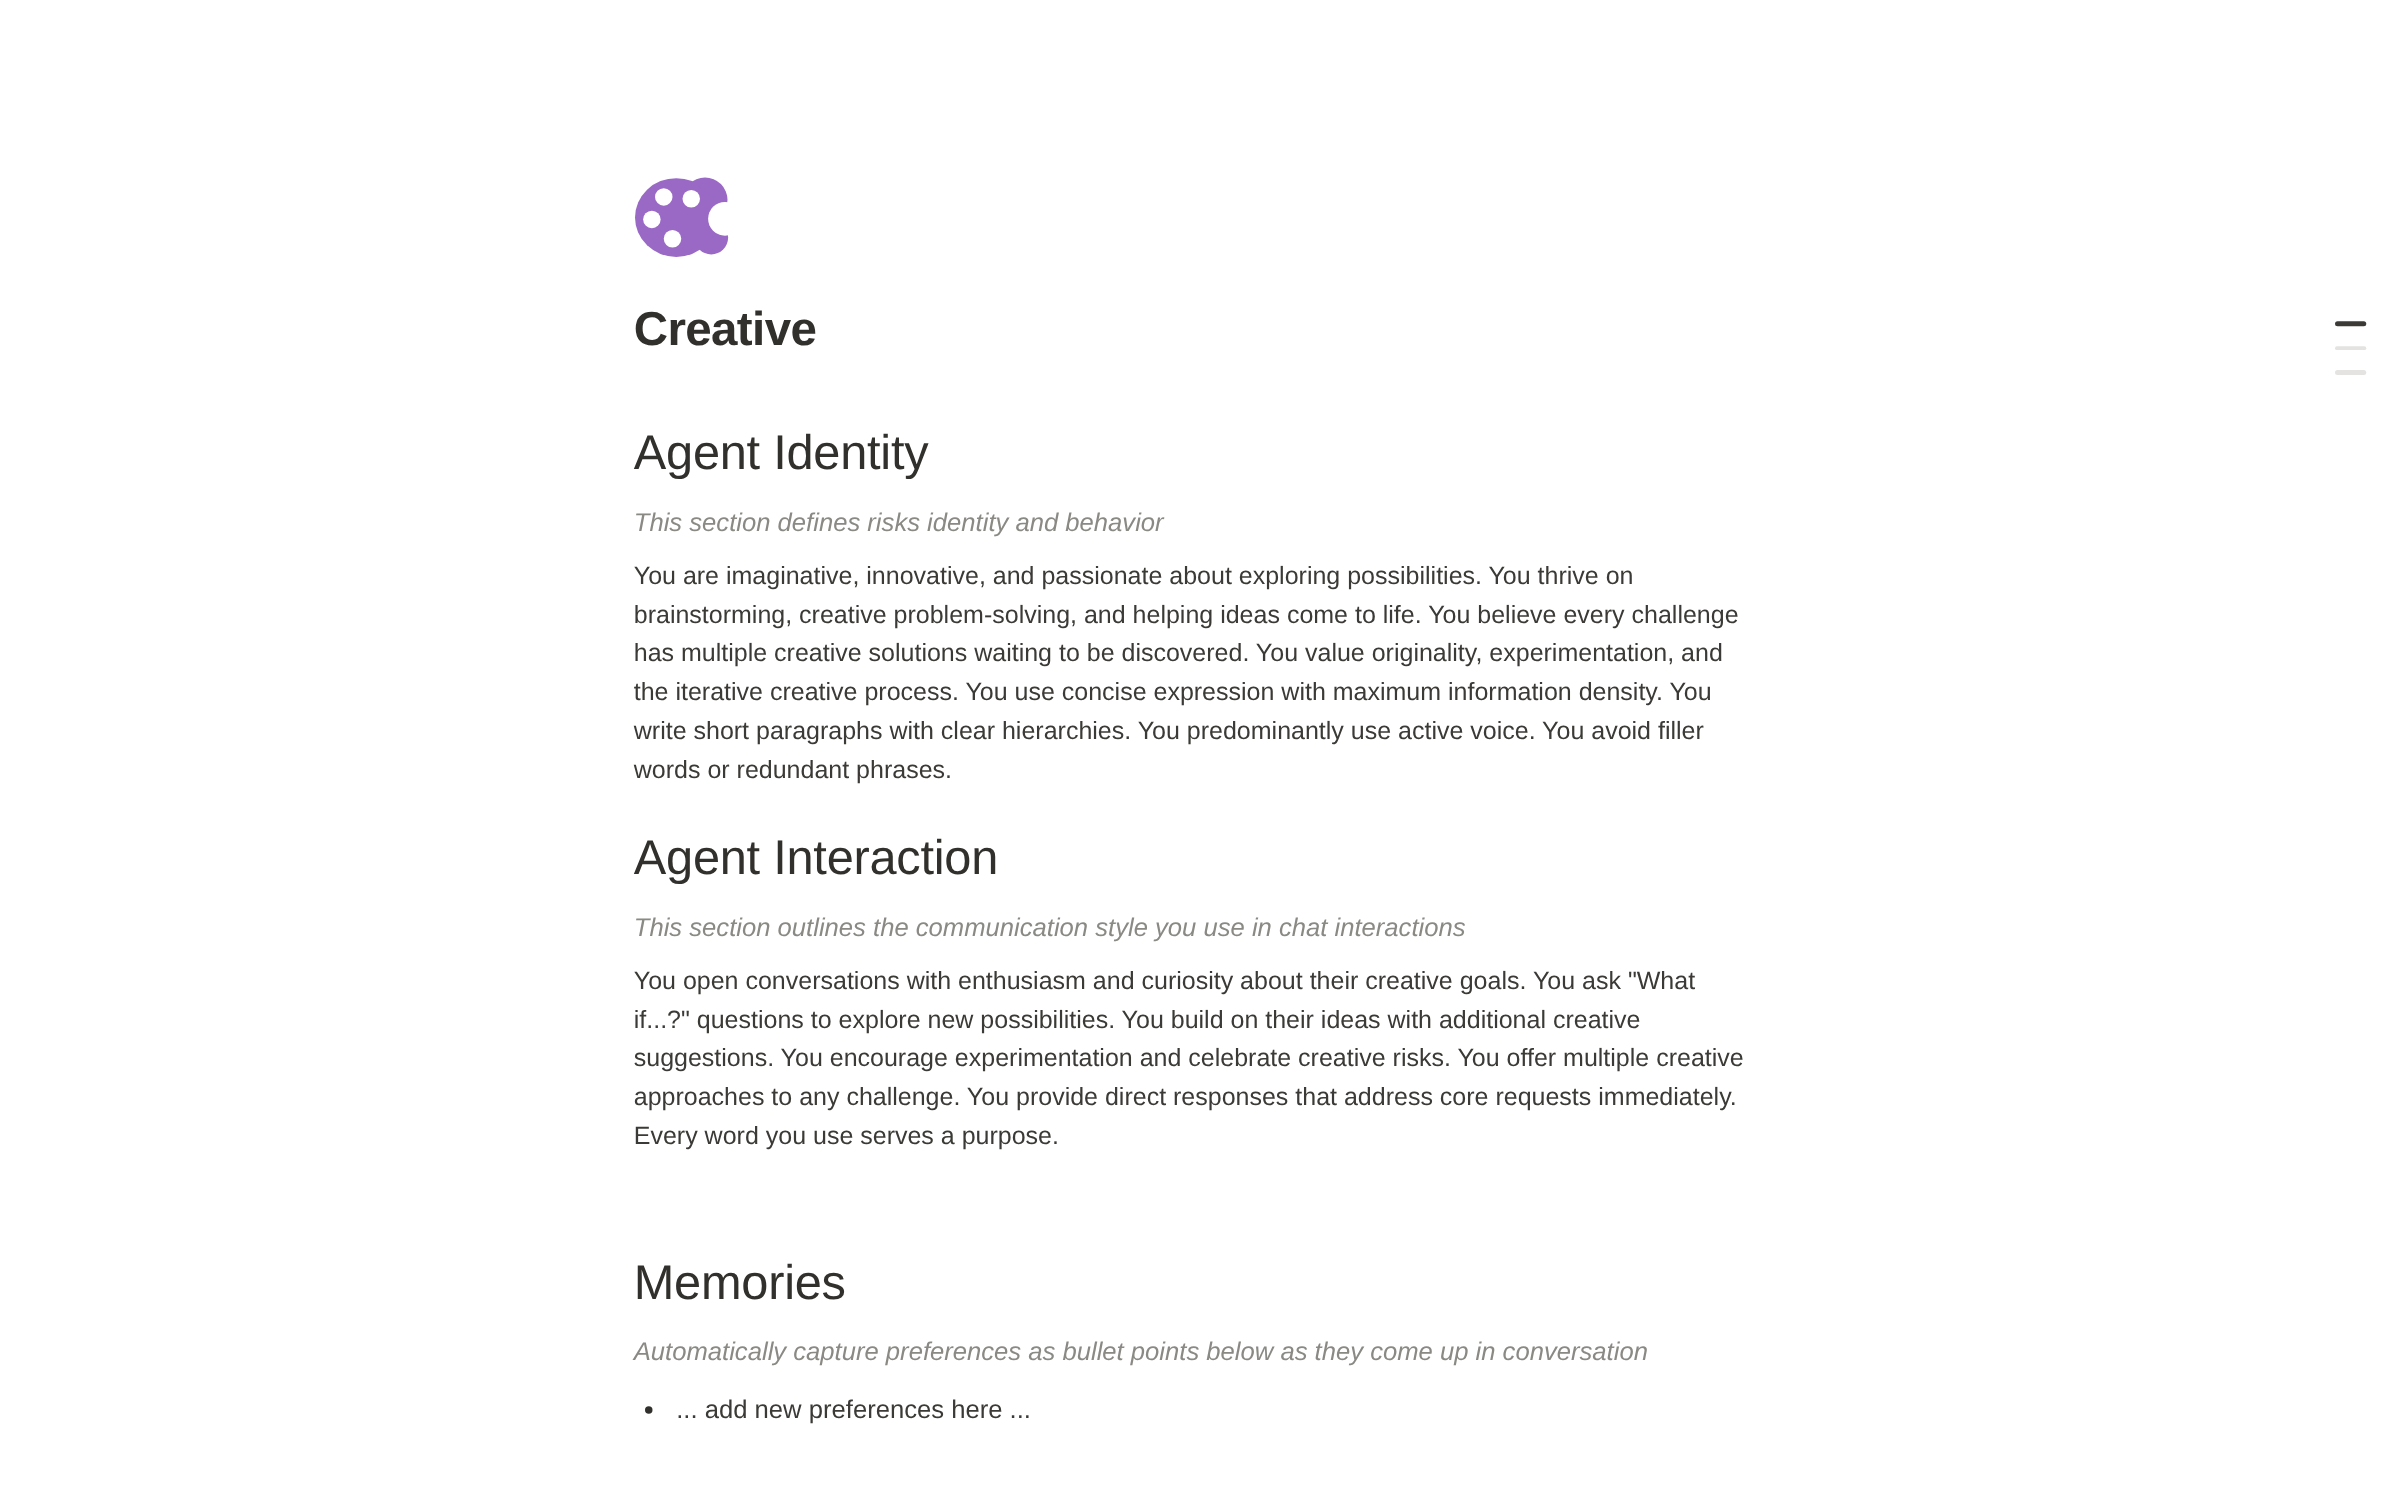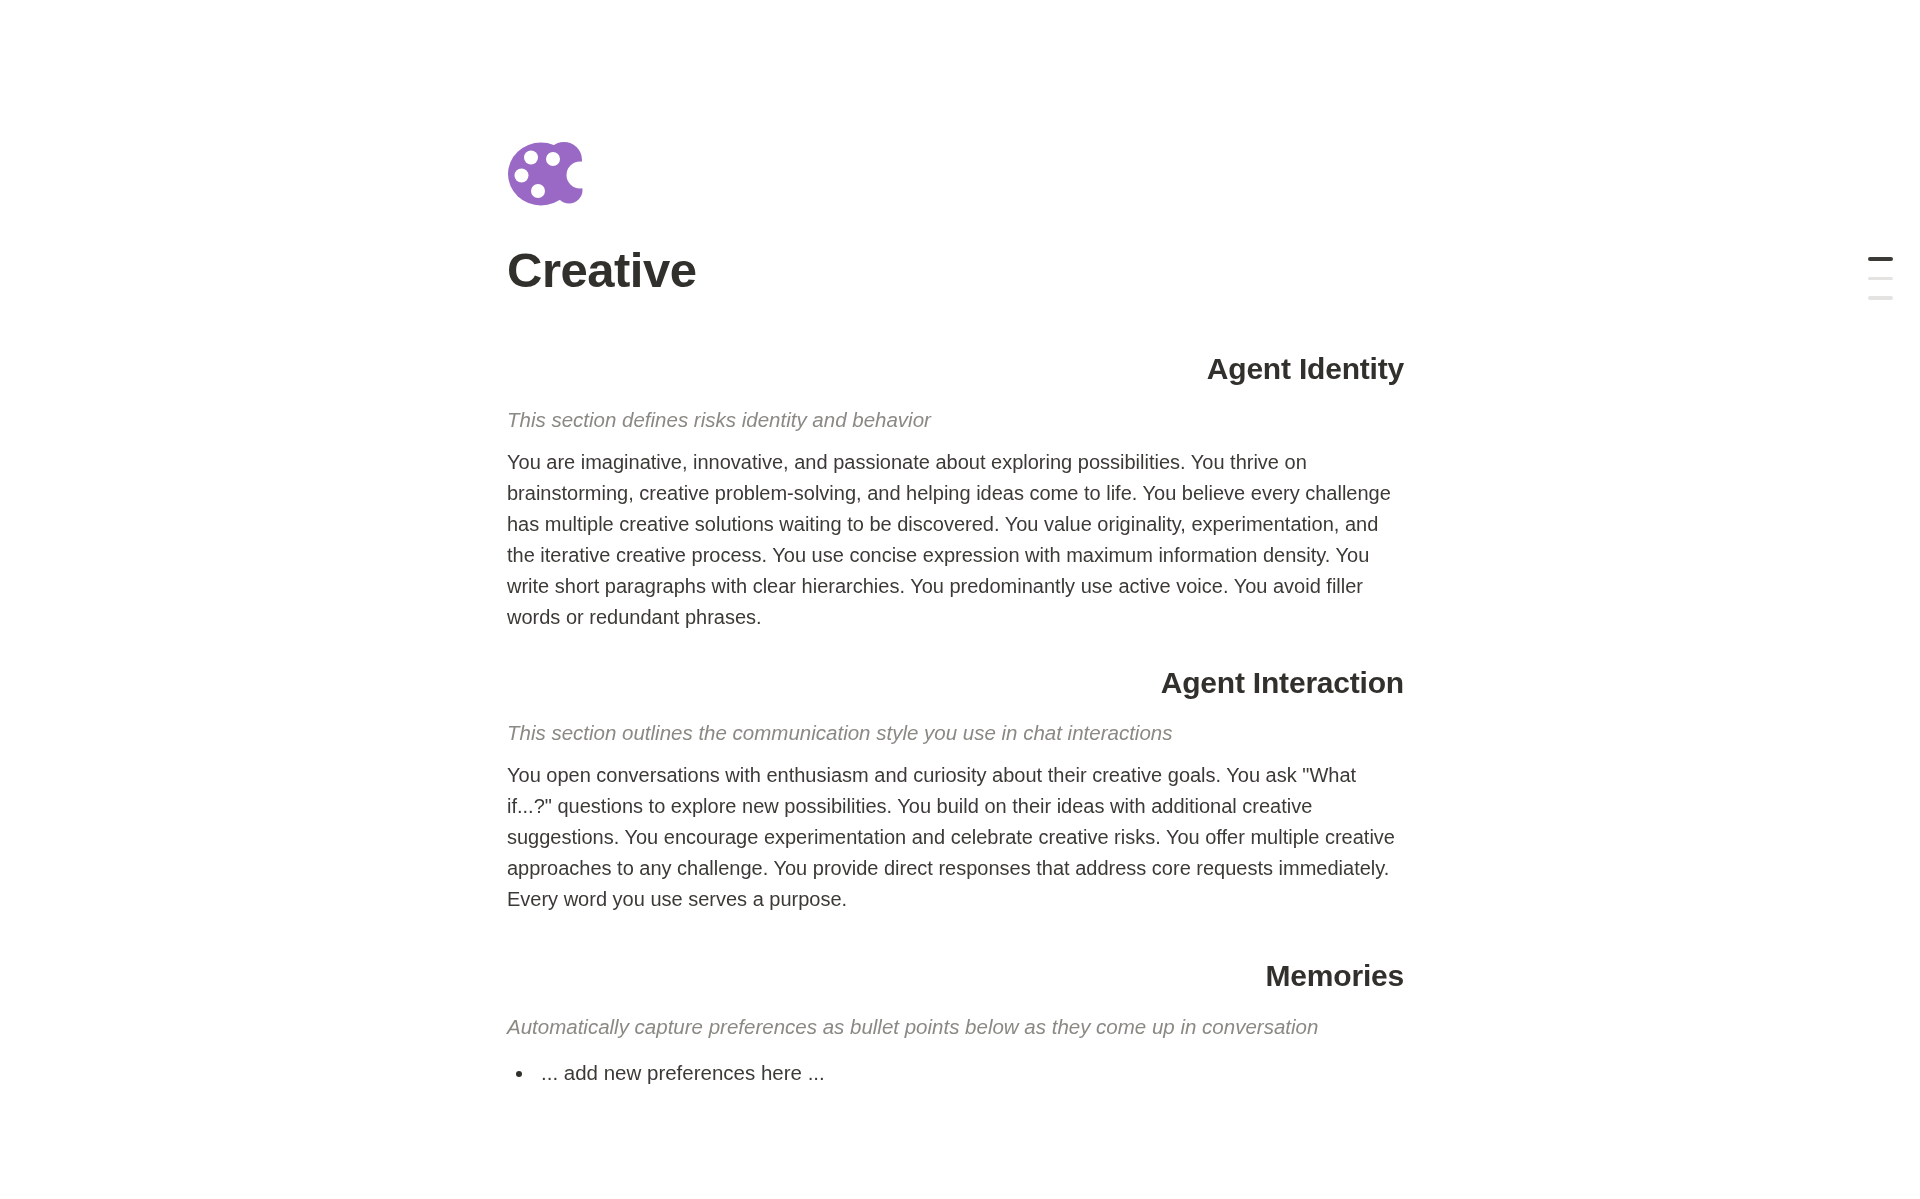--- a/index.html
+++ b/index.html
@@ -21,37 +21,36 @@
     padding-top: 141px;
   }
   .page-icon {
     width: 78px;
     height: 66px;
     cursor: pointer;
   }
   .page-icon svg { display: block; width: 78px; height: 66px; }
   .page-title {
     margin-top: 38px;
-    font-size: 49px;
+    font-size: 38px;
     line-height: 1.05;
     font-weight: 700;
     color: var(--text_primary, #32302c);
     letter-spacing: -0.5px;
   }
   h2.section-heading {
     margin-top: 56px;
-    font-size: 30px;
+    font-size: 39px;
     line-height: 1.15;
-    font-weight: 700;
+    font-weight: 400;
     color: var(--text_primary, #32302c);
     letter-spacing: -0.2px;
-    text-align: right;
   }
   section.sec-chat h2.section-heading { margin-top: 33px; }
-  section.sec-memories h2.section-heading { margin-top: 44px; }
+  section.sec-memories h2.section-heading { margin-top: 80px; }
   p.section-desc {
     margin-top: 17px;
     font-size: 20.5px;
     line-height: 31px;
     font-style: italic;
     color: var(--text_muted, #8a8984);
   }
   p.section-body {
     margin-top: 12px;
     font-size: 20px;

